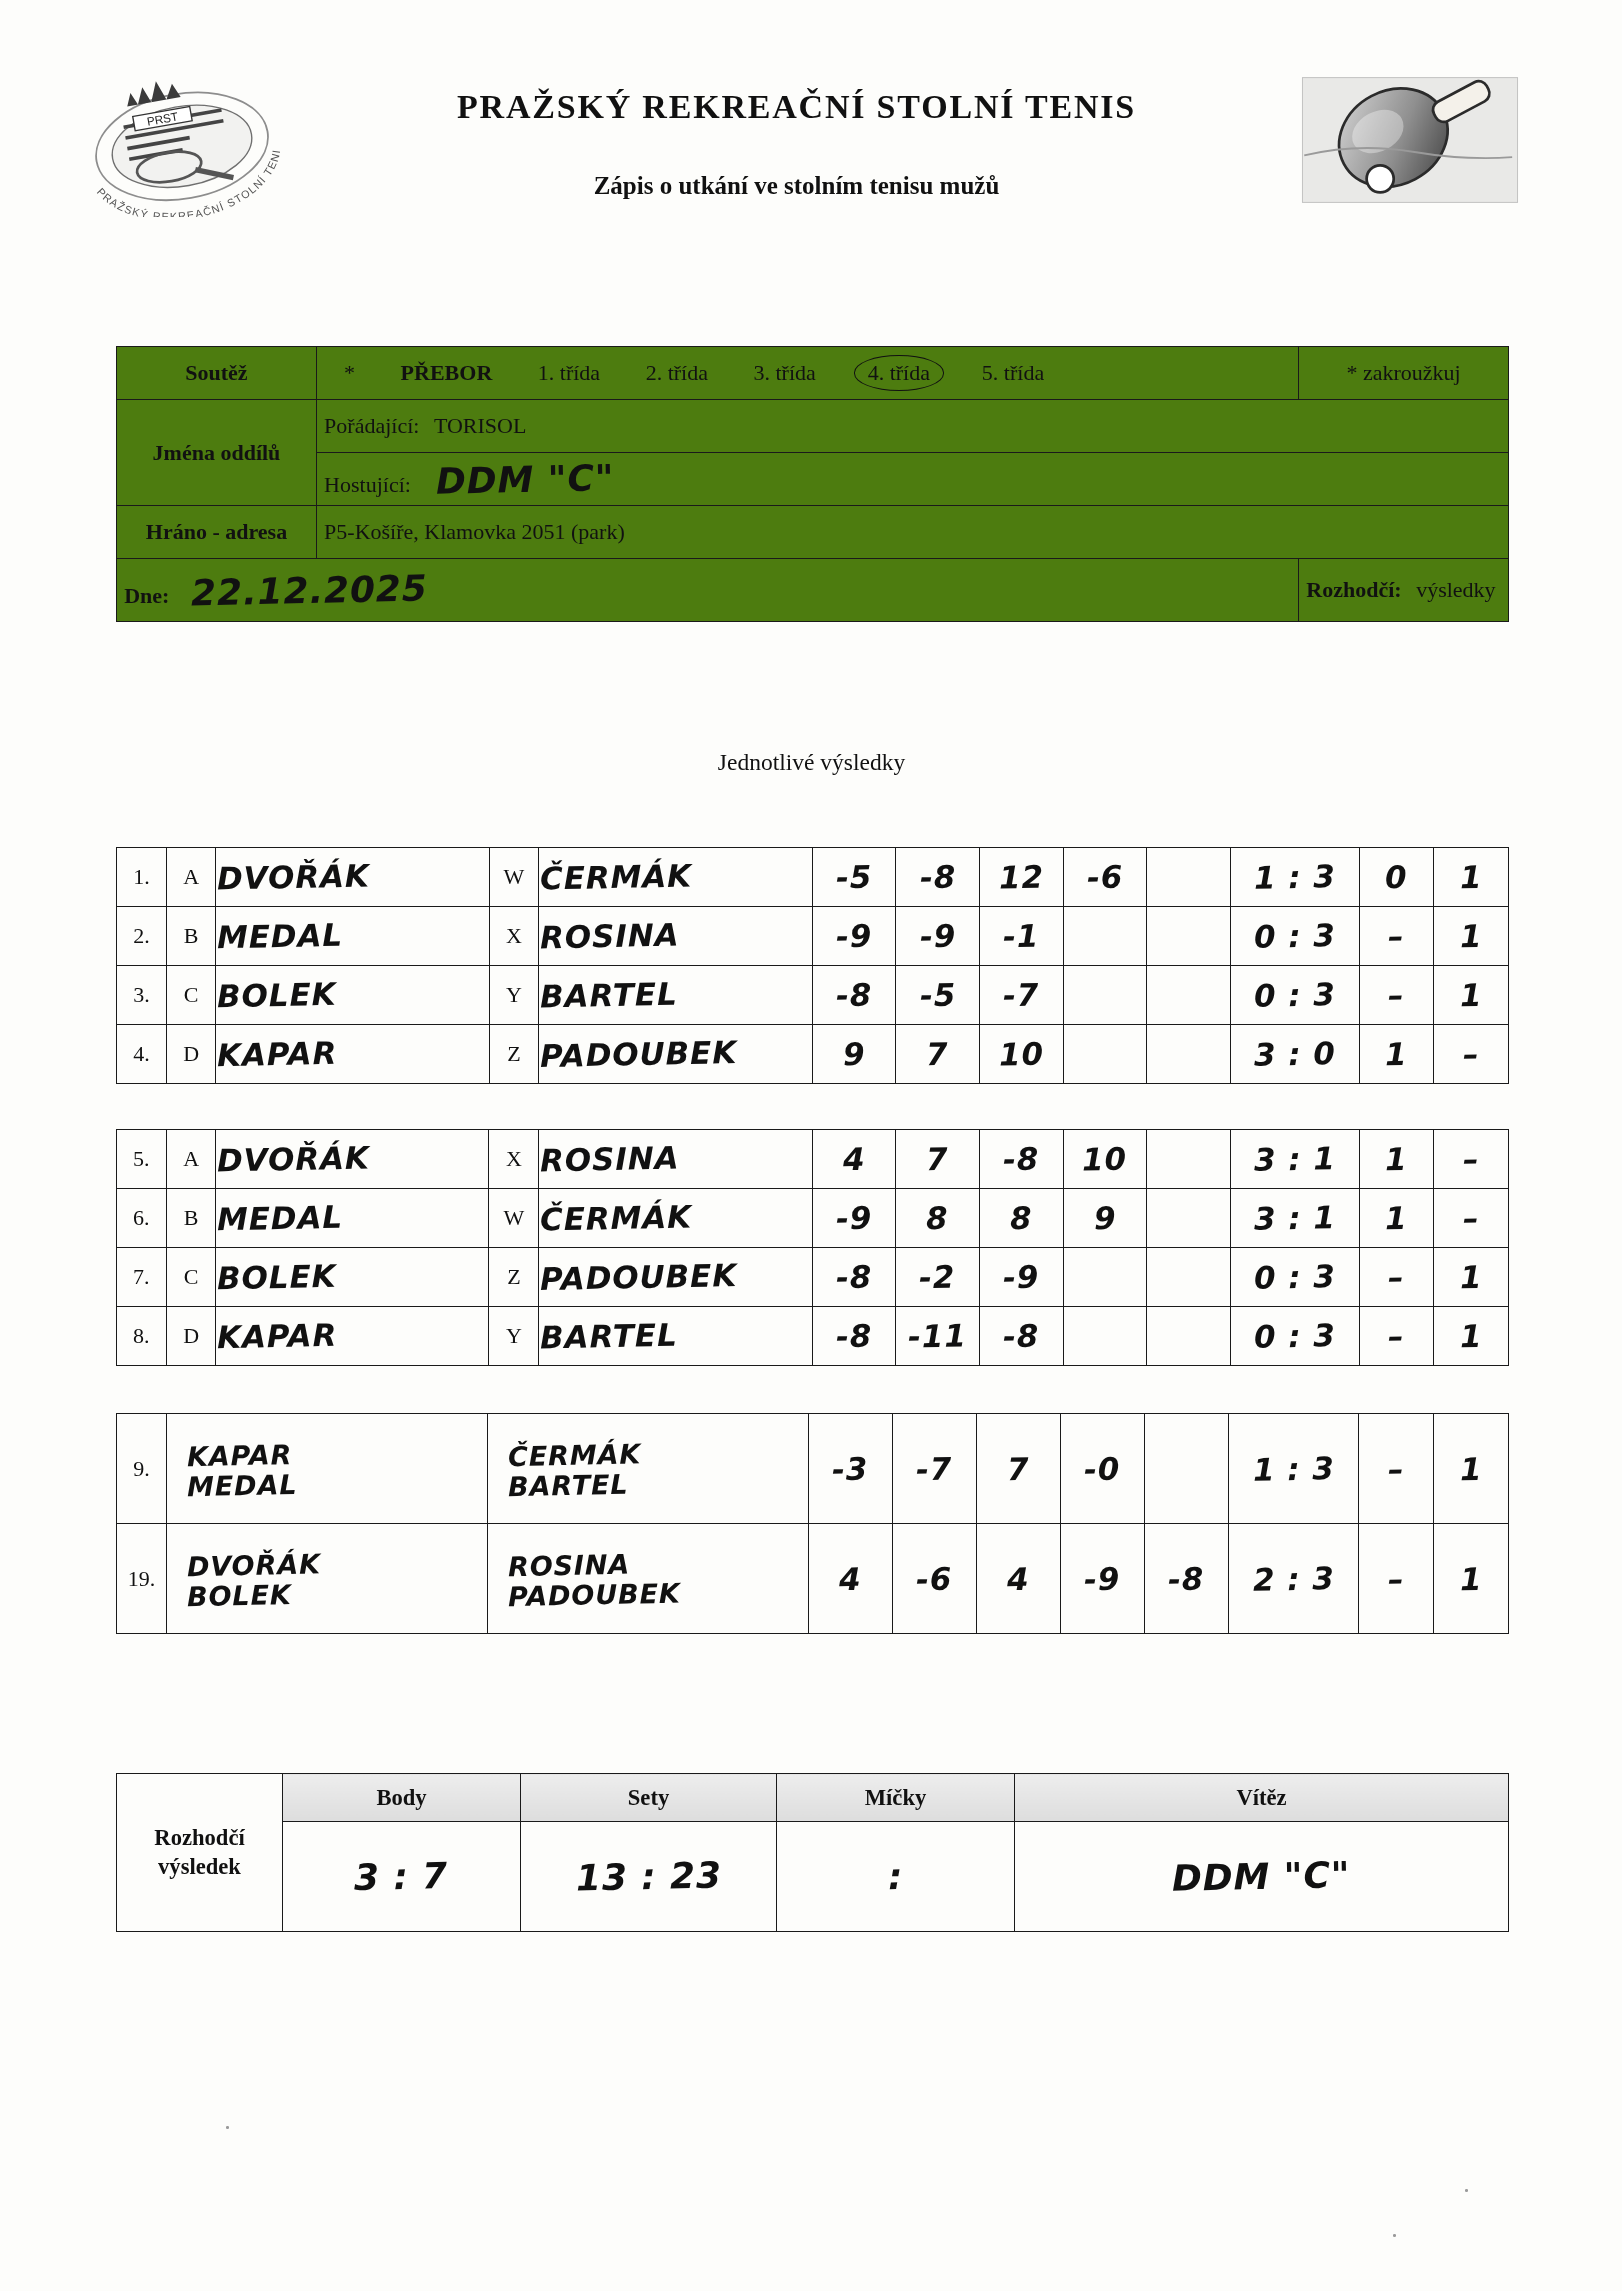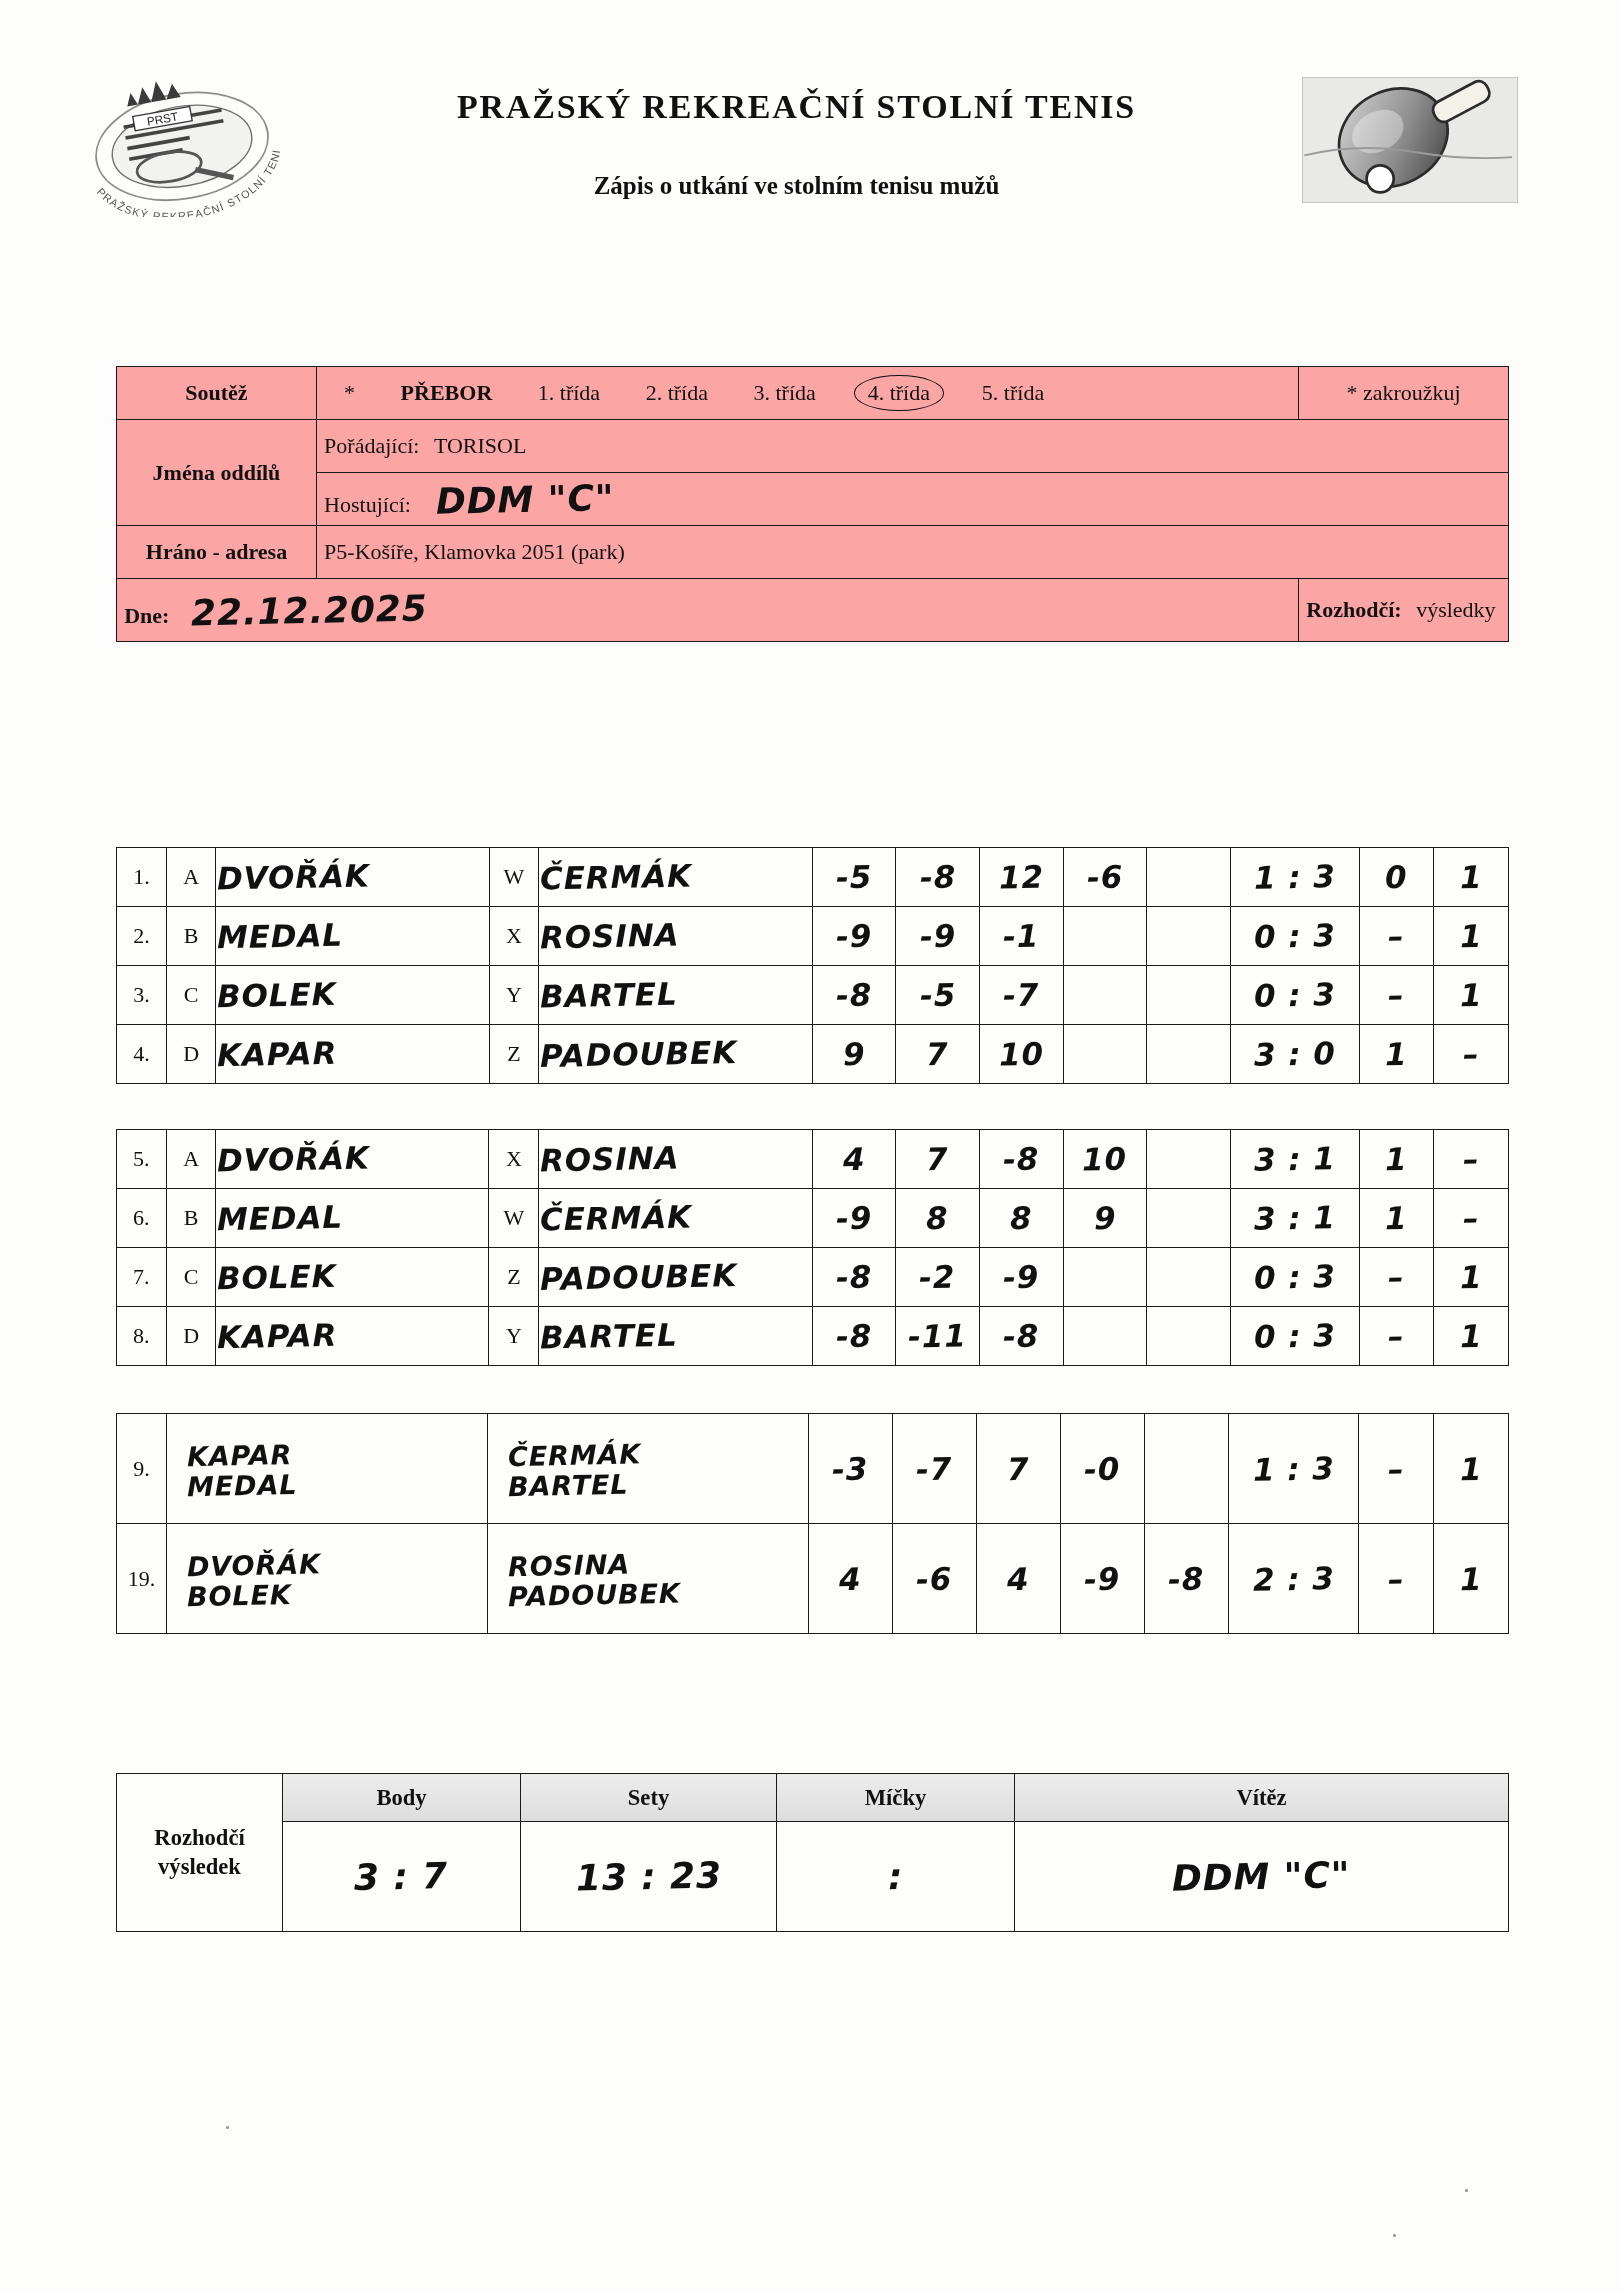--- a/index.html
+++ b/index.html
@@ -63,22 +63,21 @@
     right: 100px;
     top: 9px;
     width: 226px;
     height: 136px;
   }
 
   
   .tbl {
     position: absolute;
     border-collapse: collapse;
-    background: #fca5a5;
-    margin-top: 20px;
+    background: #4d7c0f;
   }
   .tbl td {
     border: 1.8px solid #1a1a1a;
     padding: 0 7.2px;
     font-size: 22px;
     vertical-align: middle;
   }
   .lbl { font-weight: bold; text-align: center; }
   .hand {
     font-family: "DejaVu Sans", sans-serif;
@@ -233,20 +232,21 @@
         <span class="hand lg" style="margin-left:16.3px">22.12.2025</span>
       </td>
       <td>
         <span class="lbl" style="display:inline-block">Rozhodčí:</span>
         <span style="margin-left:9px">výsledky</span>
       </td>
     </tr>
   </tbody>
     </table>
 
+  <div class="caption">Jednotlivé  výsledky</div>
 
 
   <table class="res" id="block1">
     <tbody>
         <tr>
       <td class="c-num">1.</td>
       <td class="c-let">A</td>
       <td class="c-home"><span class="hand">DVOŘÁK</span></td>
       <td class="c-let">W</td>
       <td class="c-away"><span class="hand">ČERMÁK</span></td>

